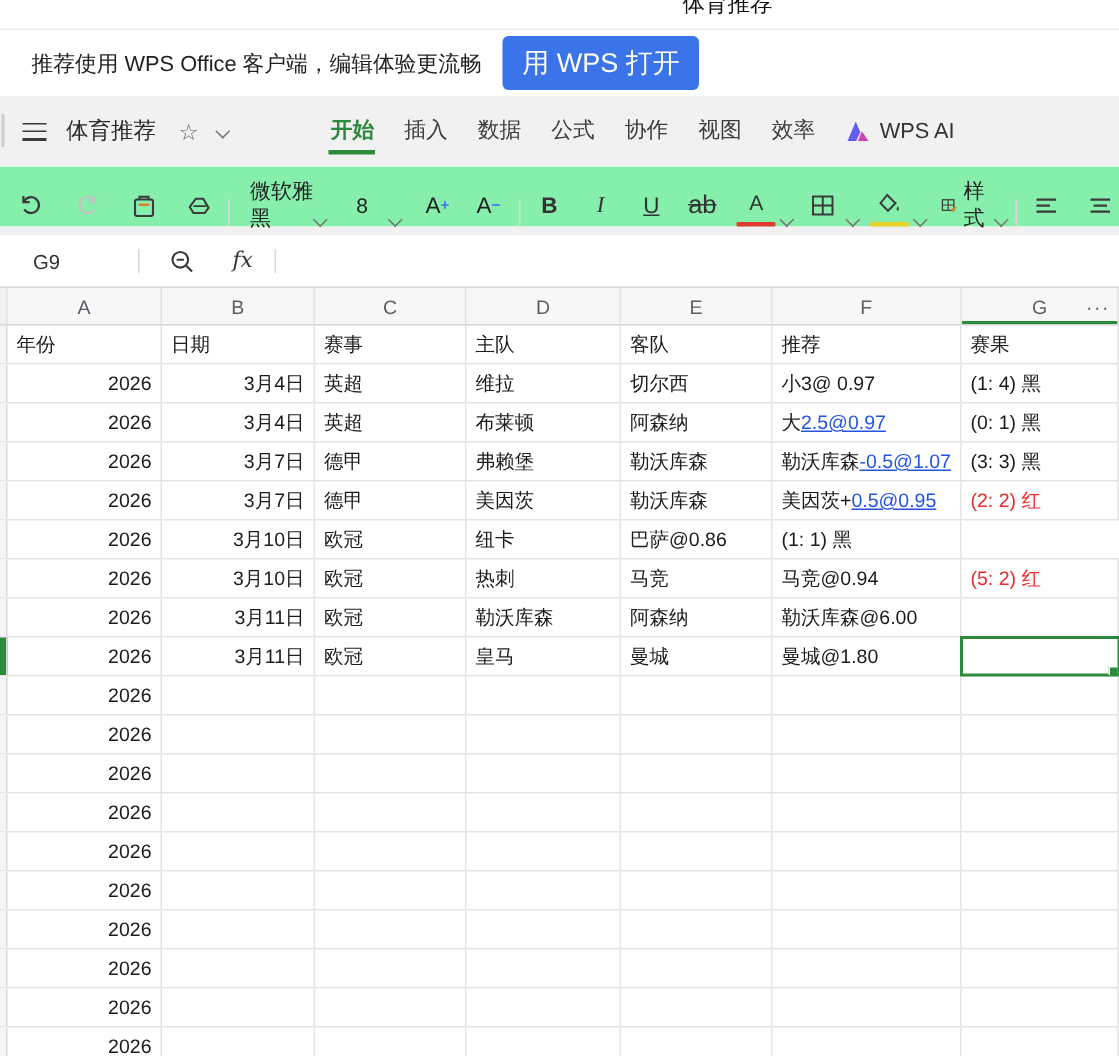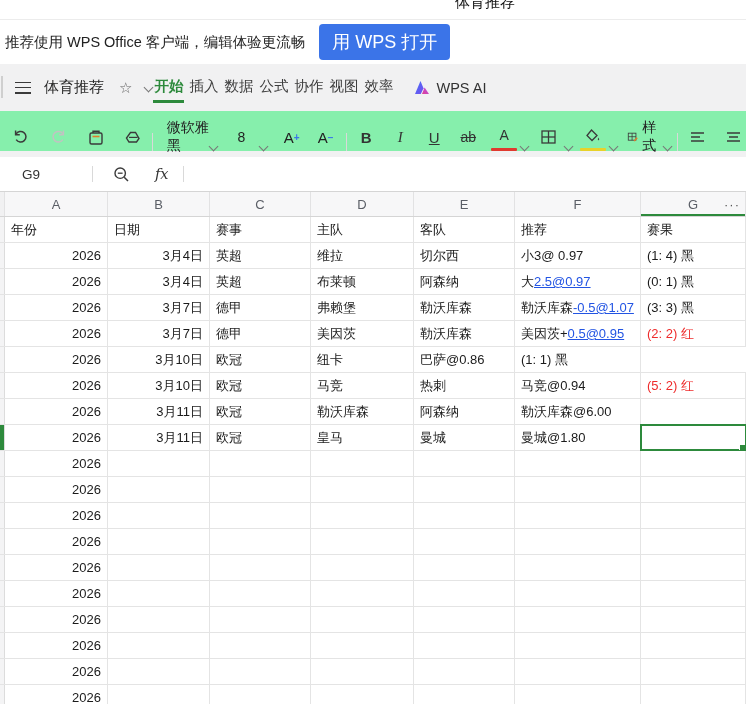--- a/index.html
+++ b/index.html
@@ -6,55 +6,55 @@
     --green:#2d8a3c; --btn-blue:#3b74e8; --link:#2254e3; --red:#ee2b2b;
     --grid-line:#e4e4e4; --hdr-line:#d5d5d5; --txt:#1b1b1b;
   }
   *{box-sizing:border-box;margin:0;padding:0;}
   html,body{width:746px;height:704px;overflow:hidden;background:#fff;
     font-family:"Liberation Sans","DejaVu Sans",sans-serif;color:var(--txt);}
   
   .top-strip{height:20px;position:relative;border-bottom:1px solid #ececec;overflow:hidden;background:#fff;}
   .top-strip .doc-title{position:absolute;left:455px;top:-7px;font-size:15px;color:#111;}
   
-  .banner{height:44px;display:flex;align-items:center;padding-left:5px;background:#fff;}
+  .banner{height:44px;display:flex;align-items:center;padding-left:21px;background:#fff;}
   .banner .msg{font-size:14.5px;color:#222;}
   .banner .open-btn{margin-left:14px;background:var(--btn-blue);color:#fff;border:none;
     font-size:18px;padding:6px 13px;border-radius:4px;cursor:pointer;font-family:inherit;}
   
   .menubar{height:47px;background:#f1f1f2;display:flex;align-items:center;position:relative;}
   .menubar .left-nub{position:absolute;left:1px;top:12px;width:2px;height:22px;background:#cfcfcf;}
   .hamburger{width:16px;height:12px;margin-left:15px;display:flex;flex-direction:column;justify-content:space-between;cursor:pointer;}
   .hamburger i{display:block;height:1.5px;background:#3a3a3a;}
   .doc-name{margin-left:13px;font-size:15px;color:#2a2a2a;}
   .star{margin-left:15px;font-size:15px;color:#666;cursor:pointer;}
   .chev{width:9px;height:9px;display:inline-block;position:relative;cursor:pointer;}
   .chev::before{content:"";position:absolute;left:1px;top:1px;width:6px;height:6px;
     border-right:1.4px solid #777;border-bottom:1.4px solid #777;transform:rotate(45deg);}
   .menubar>.chev{margin-left:12px;}
-  .tabs{display:flex;gap:4px;align-items:center;}
+  .tabs{display:flex;margin-left:66px;gap:18px;align-items:center;}
   .tab{font-size:14.5px;color:#3c3c3c;padding:4px 1px 7px;cursor:pointer;position:relative;}
   .tab.active{color:var(--green);font-weight:bold;}
   .tab.active::after{content:"";position:absolute;left:0;right:0;bottom:0;height:3px;background:var(--green);}
   .wpsai{display:flex;align-items:center;margin-left:20px;cursor:pointer;}
   .wpsai svg{width:16px;height:15px;margin-right:6px;}
   .wpsai .label{font-size:14.5px;color:#333;text-align:right;}
   
   .toolbar{height:40px;background:#86efac;display:flex;align-items:flex-end;font-size:14px;color:#333;}
   .tbtn{display:flex;align-items:center;justify-content:center;min-width:24px;height:28px;cursor:pointer;}
   .tsep{width:1px;height:18px;background:#d9d9d9;margin:0 8px;}
   .tbtn svg{display:block;}
   .fontname{margin-left:6px;font-size:14px;color:#222;width:62px;}
   .fontsize{font-size:14px;color:#222;margin-left:14px;}
   .a-plusminus{font-size:15px;color:#222;position:relative;}
   .a-plusminus sup{color:var(--btn-blue);font-size:10px;font-weight:bold;}
   .b-bold{font-weight:bold;font-size:15px;}
   .i-italic{font-style:italic;font-family:"Liberation Serif",serif;font-size:15px;}
   .u-under{text-decoration:underline;font-size:15px;}
-  .ab-strike{text-decoration:line-through;font-size:14px;}
+  .ab-strike{text-decoration:line-through;font-size:17px;}
   .font-color{position:relative;font-size:14px;line-height:1;padding-bottom:4px;}
   .font-color::after{content:"";position:absolute;left:-1px;right:-1px;bottom:0;height:3.5px;background:#e03a2f;border-radius:1px;}
   .fill-icon{position:relative;padding-bottom:4px;}
   .fill-icon::after{content:"";position:absolute;left:-1px;right:-1px;bottom:0;height:3.5px;background:#e8d22a;border-radius:1px;}
   .style-label{font-size:14px;color:#222;margin:0 3px 0 4px;}
   
   .formula{height:34px;background:#fff;display:flex;align-items:center;}
   .cellref{margin-left:22px;width:70px;font-size:13.5px;color:#333;}
   .fsep{width:1px;height:16px;background:#d9d9d9;}
   .fx{font-family:"DejaVu Serif","Liberation Serif",serif;font-style:italic;font-size:14.5px;color:#333;margin:0 14px;}
@@ -301,22 +301,22 @@
         <div class="gcell ">欧冠</div>
         <div class="gcell ">纽卡</div>
         <div class="gcell "><span>巴萨@0.86</span></div>
         <div class="gcell ">(1: 1) 黑</div>
       </div>
       <div class="grow">
         <div class="gcell rh"></div>
         <div class="gcell num">2026</div>
         <div class="gcell num">3月10日</div>
         <div class="gcell ">欧冠</div>
+        <div class="gcell ">热刺</div>
         <div class="gcell ">马竞</div>
-        <div class="gcell ">热刺</div>
         <div class="gcell "><span>马竞@0.94</span></div>
         <div class="gcell redres">(5: 2) 红</div>
       </div>
       <div class="grow">
         <div class="gcell rh"></div>
         <div class="gcell num">2026</div>
         <div class="gcell num">3月11日</div>
         <div class="gcell ">欧冠</div>
         <div class="gcell ">勒沃库森</div>
         <div class="gcell ">阿森纳</div>

